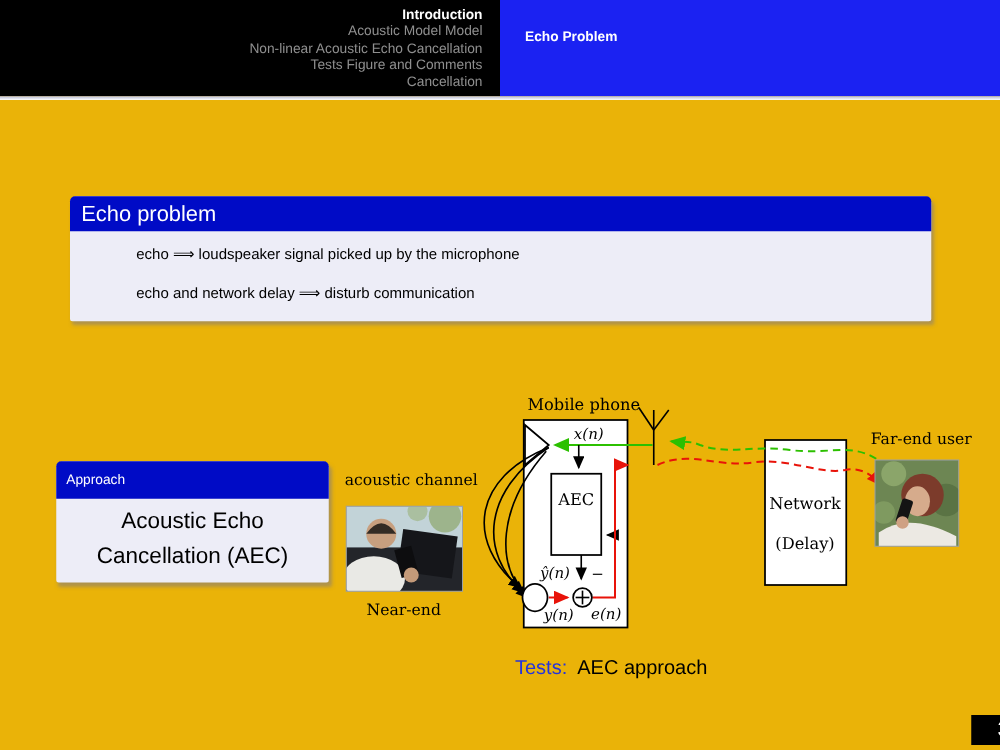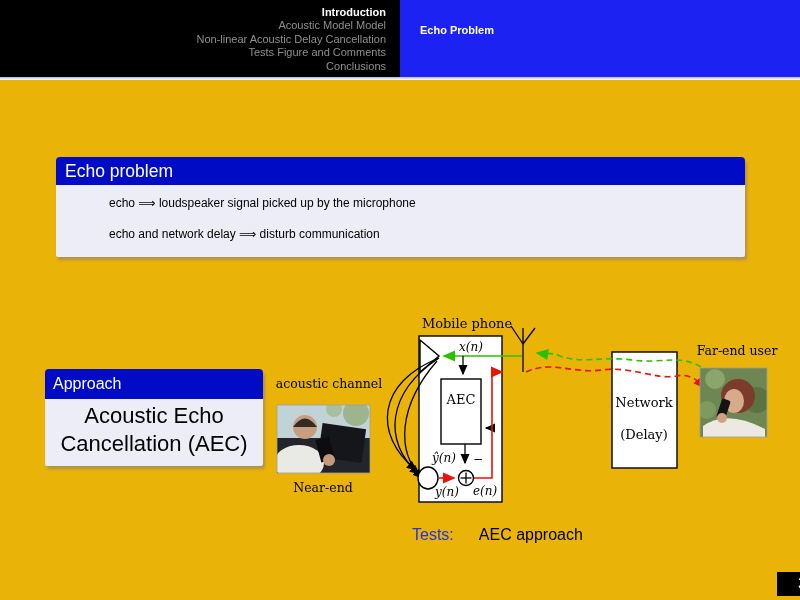--- a/index.html
+++ b/index.html
@@ -35,54 +35,54 @@
   .header-shadow{position:absolute;left:0;top:77px;width:800px;height:3px;
     background:linear-gradient(#b6bad4,#ffffff);}
   
   .block{position:absolute;background:var(--block_body);
     box-shadow:2px 3px 3px rgba(115,115,145,.5);border-radius:5px 5px 2px 2px;}
   .block-title{background:var(--block_title_blue);color:#fff;border-radius:4px 4px 0 0;}
   .block-echo{left:56px;top:157px;width:689px;}
   .block-echo .block-title{height:28px;line-height:28px;padding-left:9px;font-size:17.5px;}
   .block-echo .block-body{padding:3px 0 7px 53px;font-size:12px;line-height:31px;color:#000;}
   .block-approach{left:45px;top:369px;width:218px;}
-  .block-approach .block-title{height:30px;line-height:30px;padding-left:8px;font-size:16px;}
-  .block-approach .block-body{padding:3px 0 8px 0;text-align:center;font-size:22px;line-height:28px;color:#000;}
+  .block-approach .block-title{height:30px;line-height:30px;padding-left:8px;font-size:11px;}
+  .block-approach .block-body{padding:3px 0 8px 0;text-align:center;font-size:18px;line-height:28px;color:#000;}
   
   .figure-svg{position:absolute;left:260px;top:310px;width:540px;height:206px;}
   .lnB{stroke:#000;stroke-width:1.3;fill:none;}
   .lnR{stroke:var(--signal_red);stroke-width:1.6;fill:none;}
   .lnG{stroke:var(--signal_green);stroke-width:1.6;fill:none;}
   .dash{stroke-dasharray:6 4;}
   .boxW{fill:#fff;stroke:#000;stroke-width:1.4;}
   .tser{font-family:"DejaVu Serif","Liberation Serif",serif;font-size:12.5px;fill:#000;}
   .tser13{font-family:"DejaVu Serif","Liberation Serif",serif;font-size:13px;fill:#000;}
   .tmath{font-family:"DejaVu Serif","Liberation Serif",serif;font-style:italic;font-size:12px;fill:#000;}
   .photo-frame{fill:none;stroke:#9aa0a6;stroke-width:0.8;}
   
   .caption{position:absolute;left:412px;top:526px;font-size:16px;color:#000;}
   .cap-label{color:var(--caption_blue);}
-  .cap-text{margin-left:25px;}
+  .cap-text{margin-left:8px;}
   .page-num{
     position:absolute;left:737px;top:572px;width:63px;height:24px;background:#000;color:#fff;
     font-size:17px;line-height:24px;text-align:right;box-sizing:border-box;padding-right:9px;margin-left:40px;
   }
 </style>
 </head>
 <body>
 
 <div class="slide">
 
   <div class="header">
     <div class="header-left">
       <div class="current">Introduction</div>
       <div>Acoustic Model Model</div>
-      <div>Non-linear Acoustic Delay Cancellation</div>
+      <div>Non-linear Acoustic Echo Cancellation</div>
       <div>Tests Figure and Comments</div>
-      <div>Conclusions</div>
+      <div>Cancellation</div>
     </div>
     <div class="header-right">
       <div class="sec-title">Echo Problem</div>
     </div>
     <div class="header-shadow"></div>
   </div>
 
   <div class="block block-echo">
     <div class="block-title">Echo problem</div>
     <div class="block-body">

